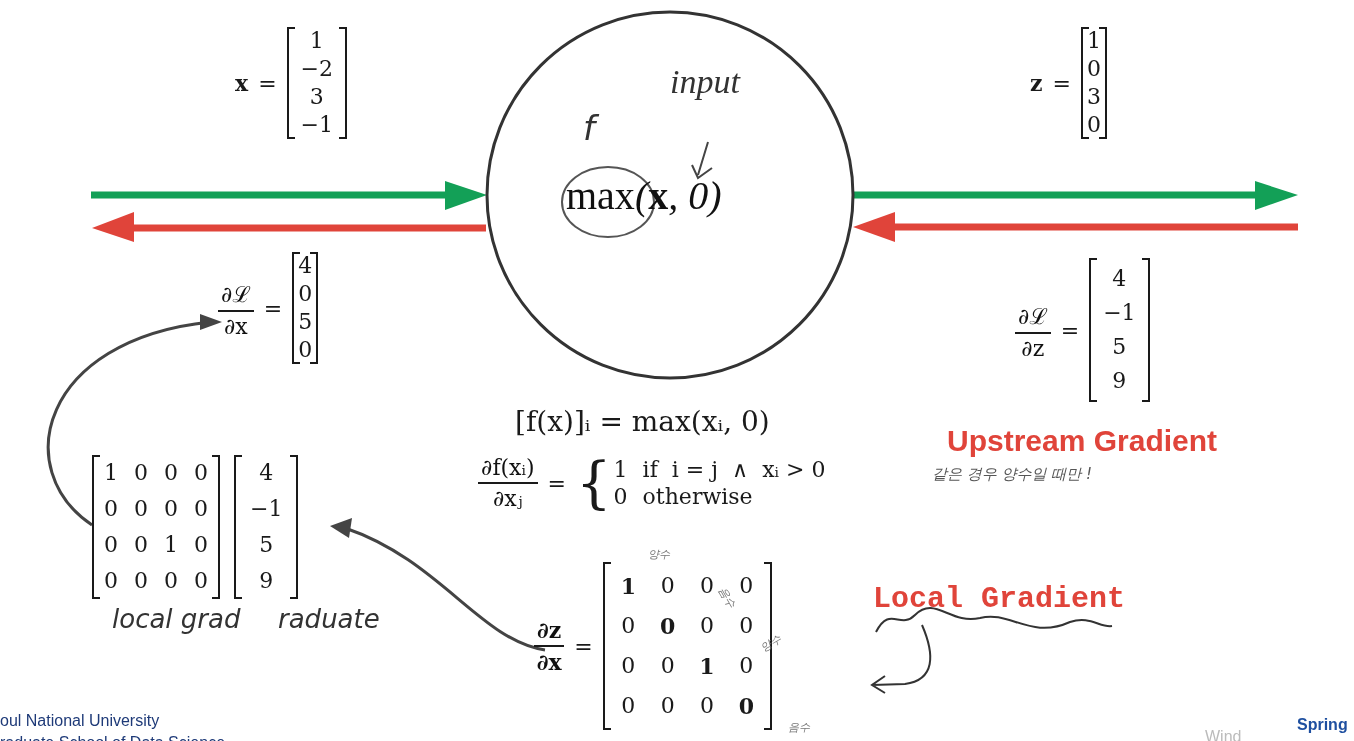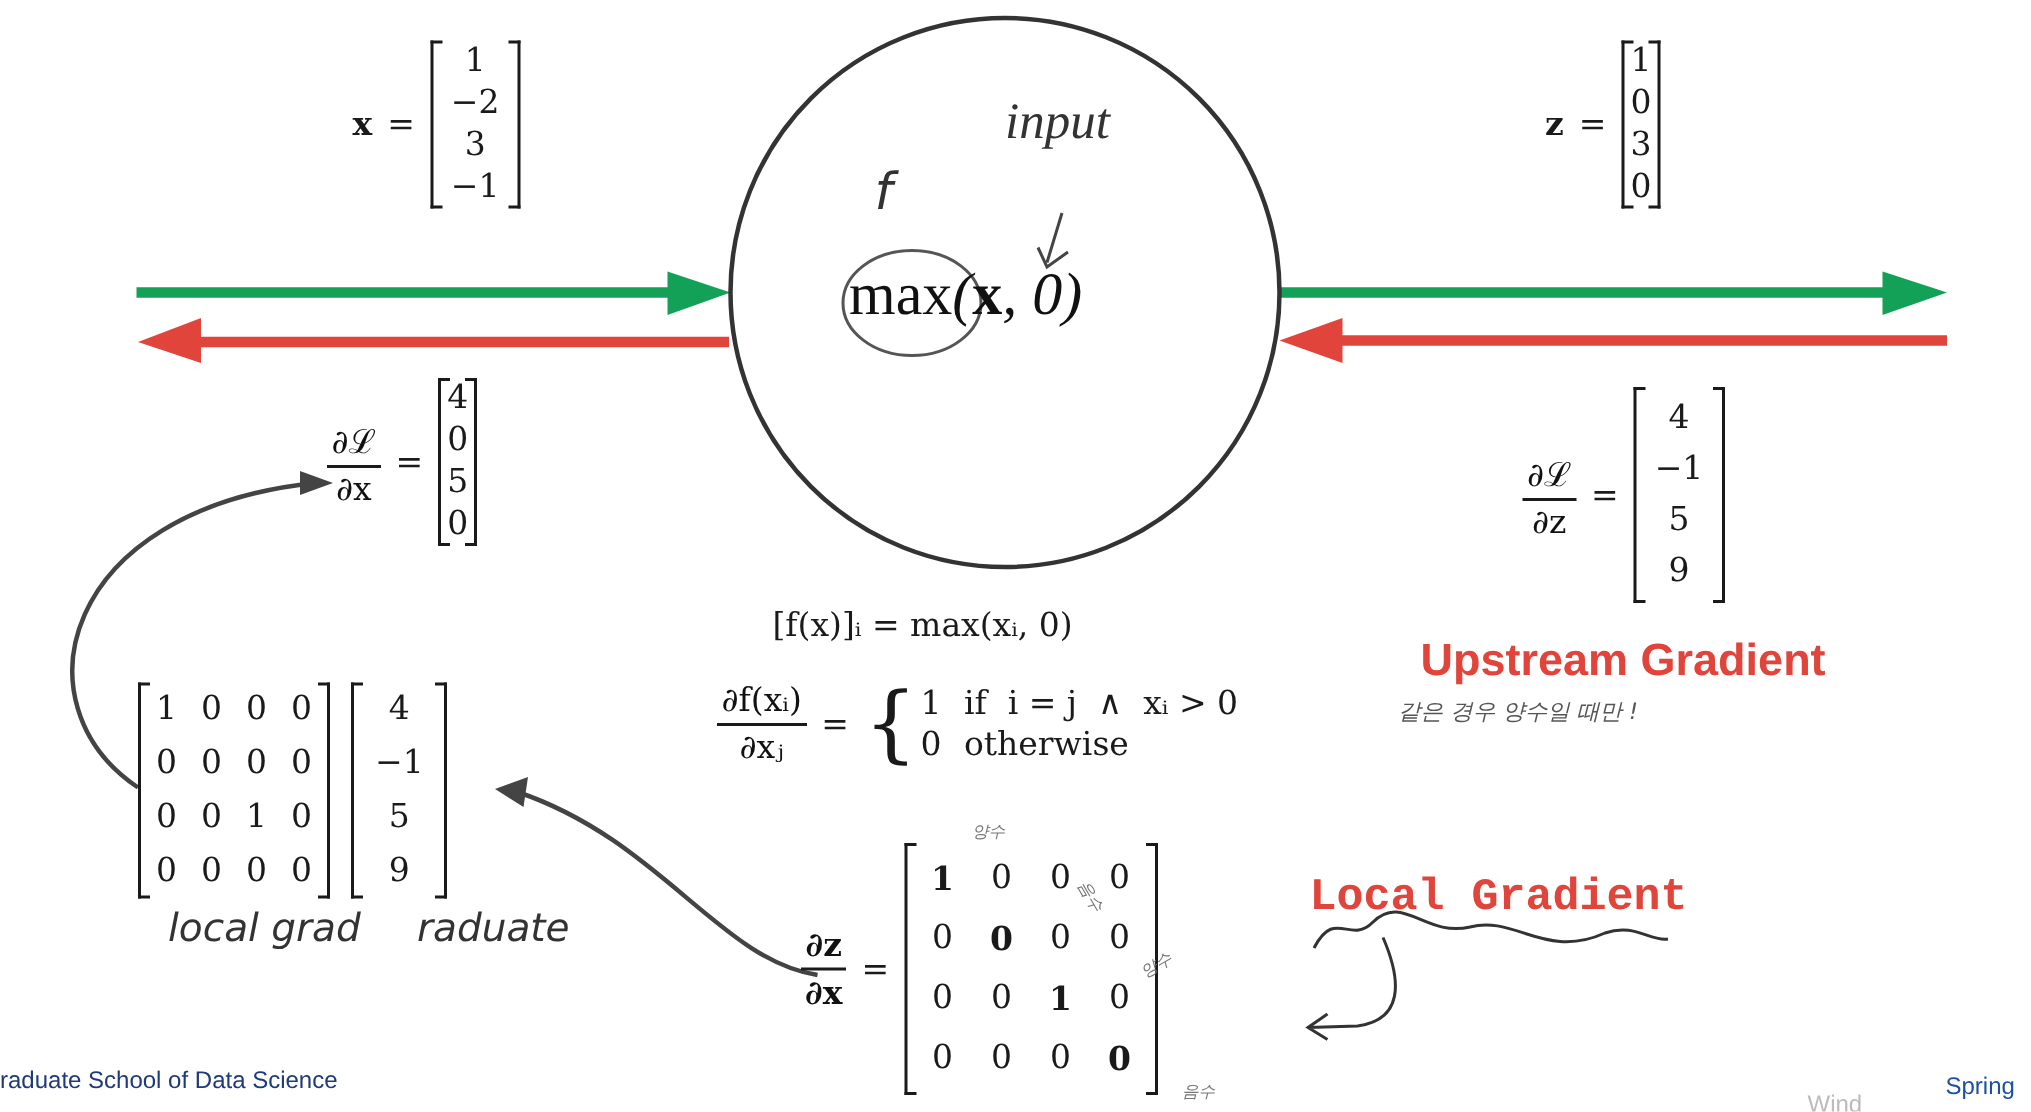--- a/index.html
+++ b/index.html
@@ -15,21 +15,21 @@
   .mat::after{right:0;border-left:none;}
   .mat table{border-collapse:collapse;}
   .mat td{font-family:"DejaVu Serif",serif;font-size:22px;text-align:center;padding:0 6px;line-height:28px;color:#1a1a1a;}
   .frac{display:inline-flex;flex-direction:column;align-items:center;vertical-align:middle;font-size:22px;}
   .frac .num{border-bottom:2px solid #1a1a1a;padding:0 3px 2px 3px;}
   .frac .den{padding-top:2px;}
   .eq{margin:0 10px;font-size:22px;}
   .red-title{font-family:"Liberation Sans",sans-serif;font-weight:bold;color:#e0443a;font-size:30px;}
   .hand{font-family:"DejaVu Sans",sans-serif;color:#333;font-style:italic;}
   .footer-left{font-family:"Liberation Sans",sans-serif;color:#1e3a78;font-size:16px;line-height:22px;}
-  .footer-right{font-family:"Liberation Sans",sans-serif;color:#1e4fa0;font-size:16px;}
+  .footer-right{font-family:"Liberation Sans",sans-serif;color:#1e4fa0;font-size:16px;font-weight:bold;}
   .bold-cell{font-weight:bold;}
 </style>
 </head>
 <body>
 
 <svg class="abs" style="left:0;top:0;" width="1354" height="741">
 
   <g>
     <line x1="91" y1="195" x2="450" y2="195" stroke="#13a057" stroke-width="7"></line>
     <polygon points="445,181 487,195 445,210" fill="#13a057"></polygon>
@@ -164,21 +164,21 @@
             <td style="line-height:34px;">9</td>
           </tr>
     </tbody>
       </table>
   </div>
 </div>
 
 <div class="abs red-title" style="left:947px;top:424px;">Upstream Gradient</div>
 <div class="abs red-title" style="left:873px;top:582px;font-family:Liberation Mono, monospace;">Local Gradient</div>
 
-<div class="abs math" style="left:515px;top:405px;font-size:22px;">[f(x)]ᵢ = max(xᵢ, 0)</div>
+<div class="abs math" style="left:515px;top:405px;font-size:28px;">[f(x)]ᵢ = max(xᵢ, 0)</div>
 
 <div class="matrix" style="left:478px;top:455px;">
   <span class="frac">
     <span class="num">∂f(xᵢ)</span>
     <span class="den">∂xⱼ</span>
   </span>
   <span class="eq math">=</span>
   <span class="math" style="font-size:56px;line-height:56px;font-weight:100;">{</span>
   <table style="border-collapse:collapse;">
     <tbody>
@@ -284,16 +284,17 @@
             <td style="line-height:36px;">9</td>
           </tr>
     </tbody>
       </table>
   </div>
 </div>
 <div class="abs hand" style="left:112px;top:604px;font-size:26px;">local grad</div>
 <div class="abs hand" style="left:278px;top:604px;font-size:26px;">raduate</div>
 
 <div class="abs footer-left" style="left:0;top:710px;">
+  <div>oul National University</div>
   <div>raduate School of Data Science</div>
 </div>
 <div class="abs" style="left:1205px;top:728px;font-family:'Liberation Sans',sans-serif;color:#bbb;font-size:16px;">Wind</div>
 <div class="abs footer-right" style="left:1297px;top:716px;">Spring</div>
 
 </body></html>

